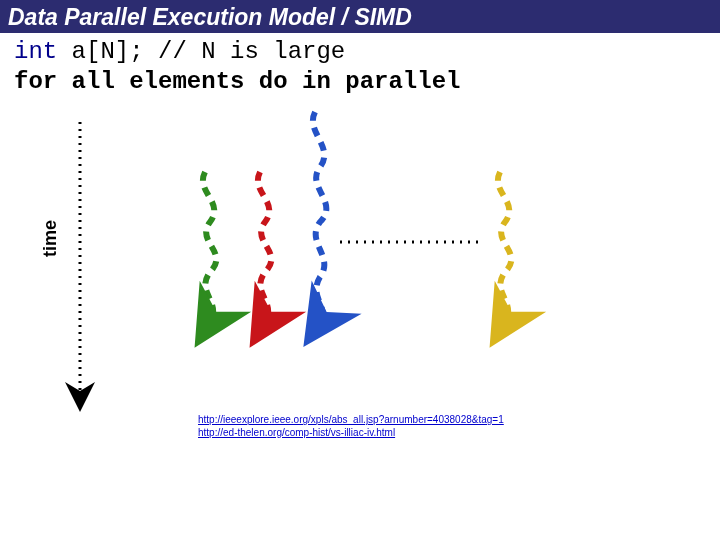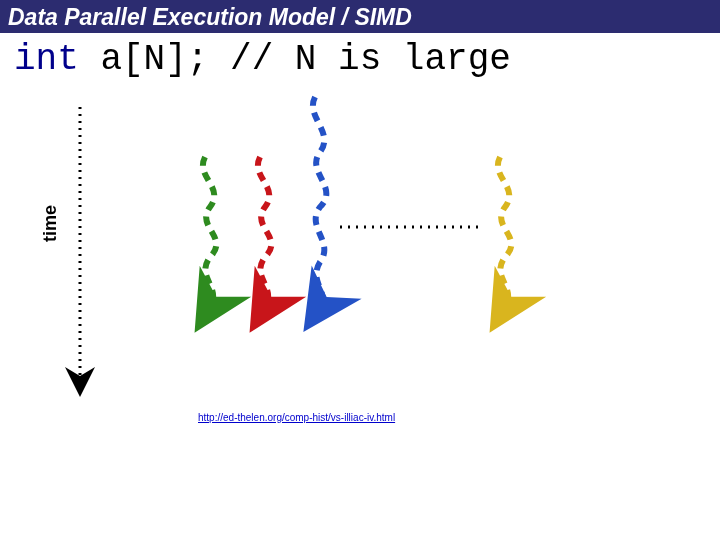--- a/index.html
+++ b/index.html
@@ -1,36 +1,37 @@
 <!DOCTYPE html>
 <html><head>
 <meta charset="utf-8">
 <style>
   html,body{margin:0;padding:0;width:720px;height:540px;background:#fff;font-family:Arial,Helvetica,sans-serif;overflow:hidden}
   .titlebar{background:#2c2c70;color:#fff;font-size:23px;font-weight:bold;padding:4px 8px 2px 8px;font-style:italic}
   .title-text{}
-  .code{font-family:"Courier New",monospace;font-size:36px;line-height:1.25;padding:4px 14px 0 14px;color:#000}
+  .code{font-family:"Courier New",monospace;font-size:24px;line-height:1.25;padding:4px 14px 0 14px;color:#000}
   .code .kw{color:#00008b}
   .bold{font-weight:bold}
   .canvas{position:relative;width:720px;height:340px}
   .time-label{position:absolute;left:40px;top:160px;transform:rotate(-90deg);transform-origin:left top;font-weight:bold;font-size:18px}
   .note{position:absolute;left:198px;bottom:30px;font-weight:bold;font-size:16px}
   .links{position:absolute;left:198px;bottom:-2px;font-size:10px;line-height:1.3}
   .links a{color:#0000cd;text-decoration:underline}
   svg{position:absolute;left:0;top:0}
 </style>
 </head>
 <body>
 
 <div class="titlebar">
   <span class="title-text">Data Parallel Execution Model / SIMD</span>
 </div>
 
 <div class="code">
   <div><span class="kw">int</span><span> a[N]; // N is large</span></div>
+  <div class="bold">for all elements do in parallel</div>
 </div>
 
 <div class="canvas">
   <svg width="720" height="340" viewBox="0 0 720 340">
     <defs>
       <marker id="ah-black" markerWidth="14" markerHeight="14" refX="6" refY="6" orient="auto">
           <path d="M1,1 L11,6 L1,11 L4,6 Z" fill="#000"></path>
         </marker>
       <marker id="ah-green" markerWidth="14" markerHeight="14" refX="6" refY="6" orient="auto">
           <path d="M1,1 L11,6 L1,11 L4,6 Z" fill="#2e8b1f"></path>
@@ -52,16 +53,16 @@
     <path d="M260,75 C250,95 280,105 265,125 C250,145 285,155 265,175 C250,195 277,205 265,225" fill="none" stroke="#c8151a" stroke-width="6" stroke-dasharray="9 7" marker-end="url(#ah-red)"></path>
     <path d="M315,15 C305,35 335,50 320,70 C305,90 340,105 320,125 C305,145 335,160 320,180 C308,200 330,210 320,225" fill="none" stroke="#2452c6" stroke-width="6" stroke-dasharray="9 7" marker-end="url(#ah-blue)"></path>
     <path d="M500,75 C490,95 520,105 505,125 C490,145 525,155 505,175 C490,195 517,205 505,225" fill="none" stroke="#d9b51e" stroke-width="6" stroke-dasharray="9 7" marker-end="url(#ah-yellow)"></path>
 
     <line x1="340" y1="145" x2="480" y2="145" stroke="#000" stroke-width="3" stroke-dasharray="2 6"></line>
   </svg>
 
   <div class="time-label">time</div>
 
   <div class="links">
-    <br>
+    <a href="#">http://ieeexplore.ieee.org/xpls/abs_all.jsp?arnumber=4038028&amp;tag=1</a><br>
     <a href="#">http://ed-thelen.org/comp-hist/vs-illiac-iv.html</a>
   </div>
 </div>
 
 </body></html>

